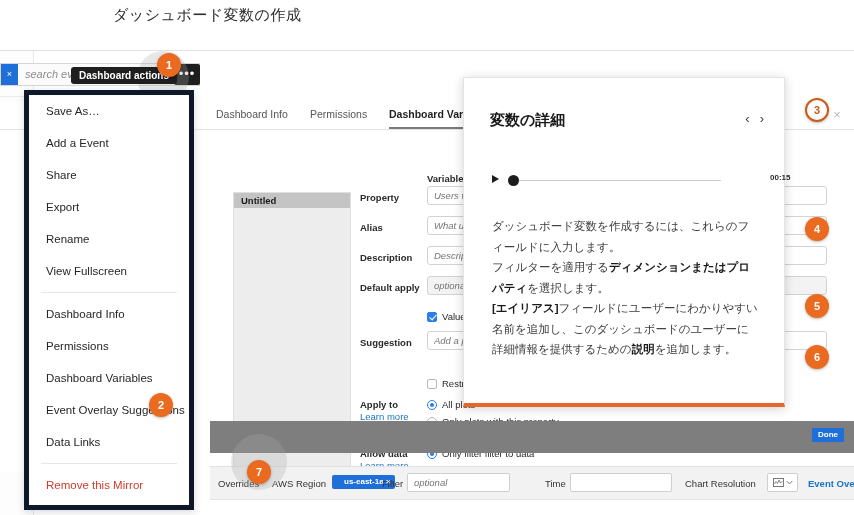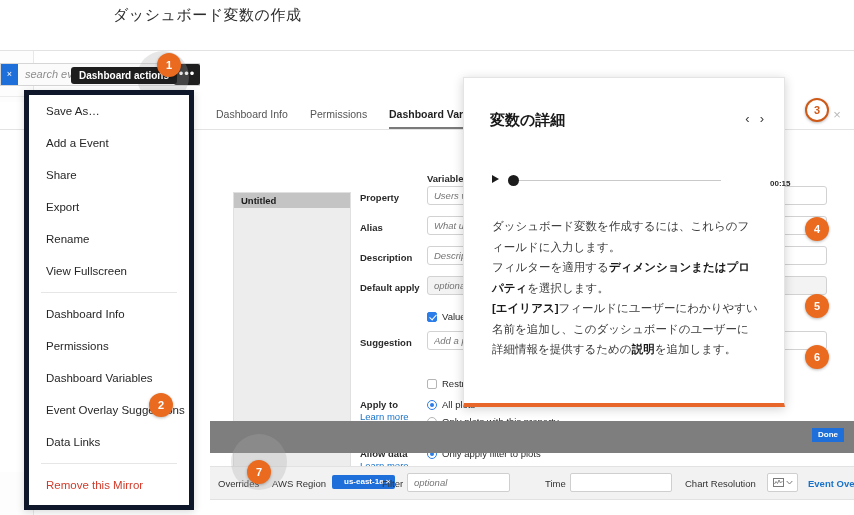--- a/index.html
+++ b/index.html
@@ -128,21 +128,21 @@
   }
   .coach-nav { position:absolute; right:20px; top:33px; display:flex; gap:10px; }
   .coach-nav span { font-size:13px; color:#3b3b3b; cursor:pointer; user-select:none; }
   .player { position:absolute; left:28px; top:94px; width:268px; height:16px; }
   .play-tri {
     position:absolute; left:0; top:3px; width:0; height:0;
     border-left:7px solid #1c1c1c; border-top:4.5px solid transparent; border-bottom:4.5px solid transparent;
   }
   .track { position:absolute; left:17px; top:7.5px; width:212px; height:1px; background:#c9c9c9; }
   .knob { position:absolute; left:16px; top:2.5px; width:11px; height:11px; border-radius:50%; background:#1c1c1c; }
-  .dur { position:absolute; left:238px; top:7px; font-size:8px; font-weight:bold; color:#2b2b2b;padding-left:40px; }
+  .dur { position:absolute; left:238px; top:1px; font-size:8px; font-weight:bold; color:#2b2b2b;padding-left:40px; }
   .coach-body {
     position:absolute; left:28px; top:138px; width:268px;
     font-size:11.5px; line-height:20.5px; color:#3a3a3a;
   }
   .coach-body b { color:#1a1a1a; }
 
   
   .searchbar {
     position:absolute; left:0px; top:63px; width:200px; height:23px;
     background:#fbfbfb; border:1px solid #d6d6d6;
@@ -315,21 +315,21 @@
             <span class="rad"></span>
             <span>Only plots with this property</span>
           </div>
         </div>
 
         <div style="position:absolute; top:262px; width:470px;">
           <div class="flabel" style="top:0;">Allow data</div>
           <div class="flearn" style="top:12px;">Learn more</div>
           <div class="chkrow" style="top:0px;">
             <span class="rad on"></span>
-            <span>Only apply filter to plots</span>
+            <span>Only filter filter to data</span>
           </div>
           <div class="chkrow" style="top:17px;">
             <span class="rad"></span>
             <span>Allow any value</span>
           </div>
         </div>
       </div>
     </div>
 
     <div class="gray-bar" style="top:370px;">

